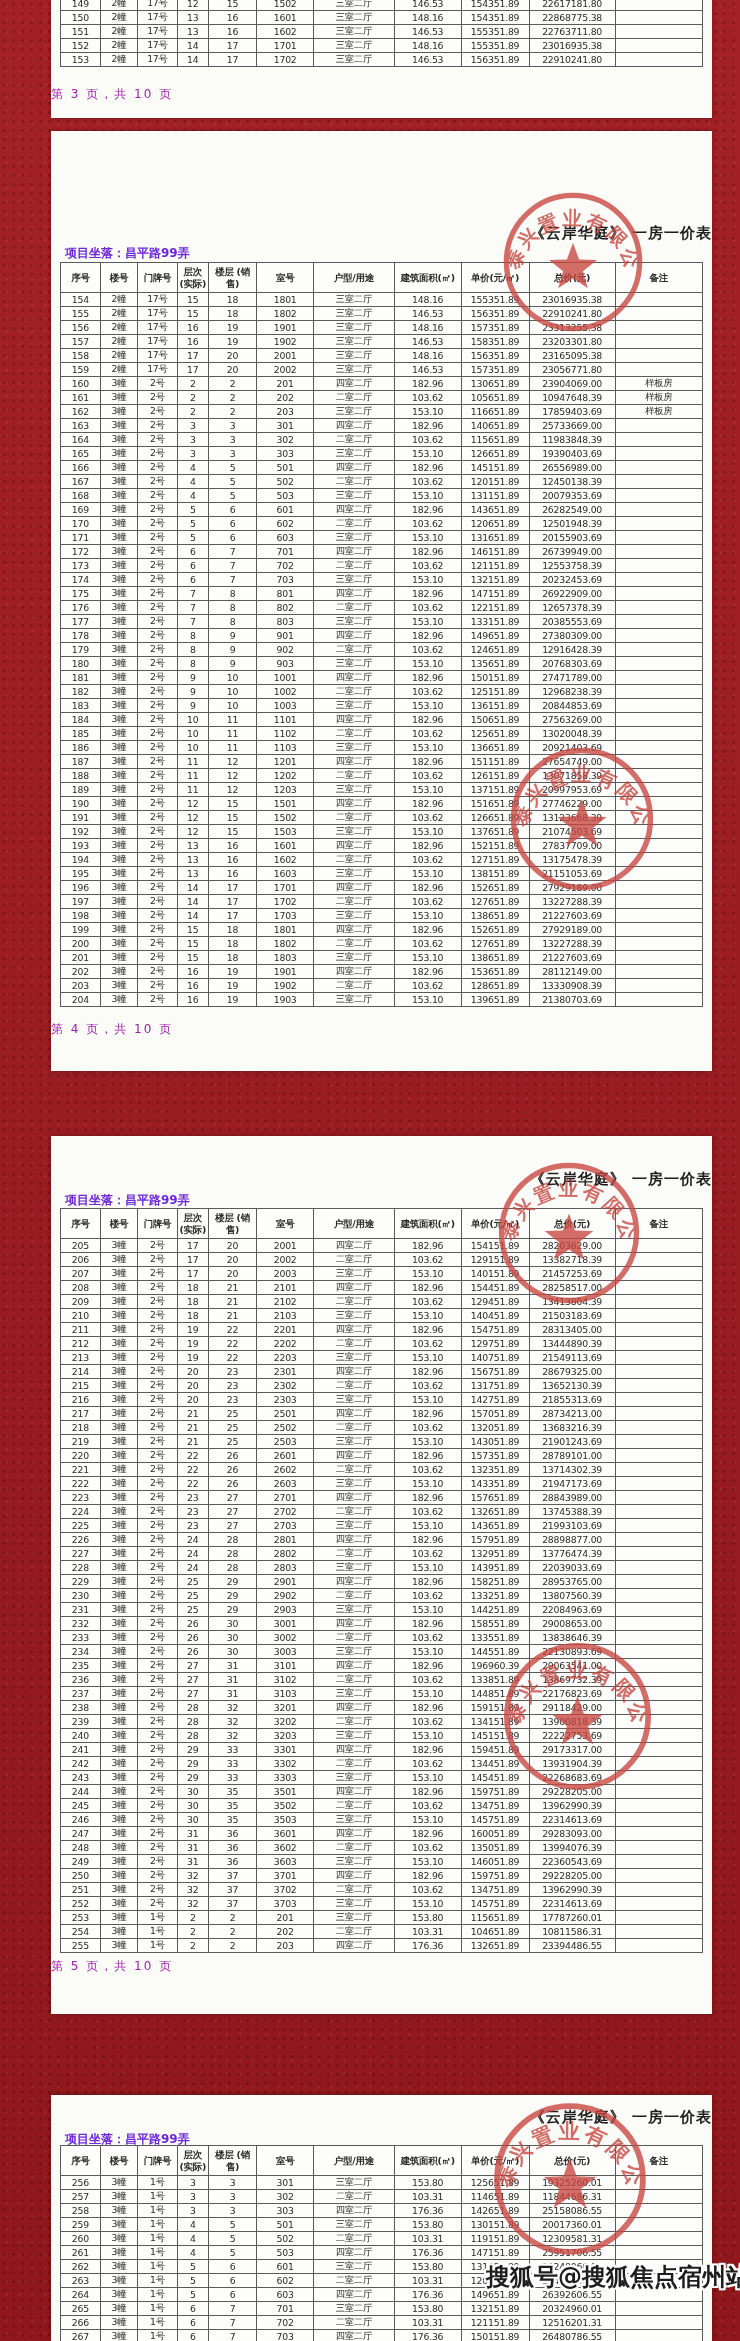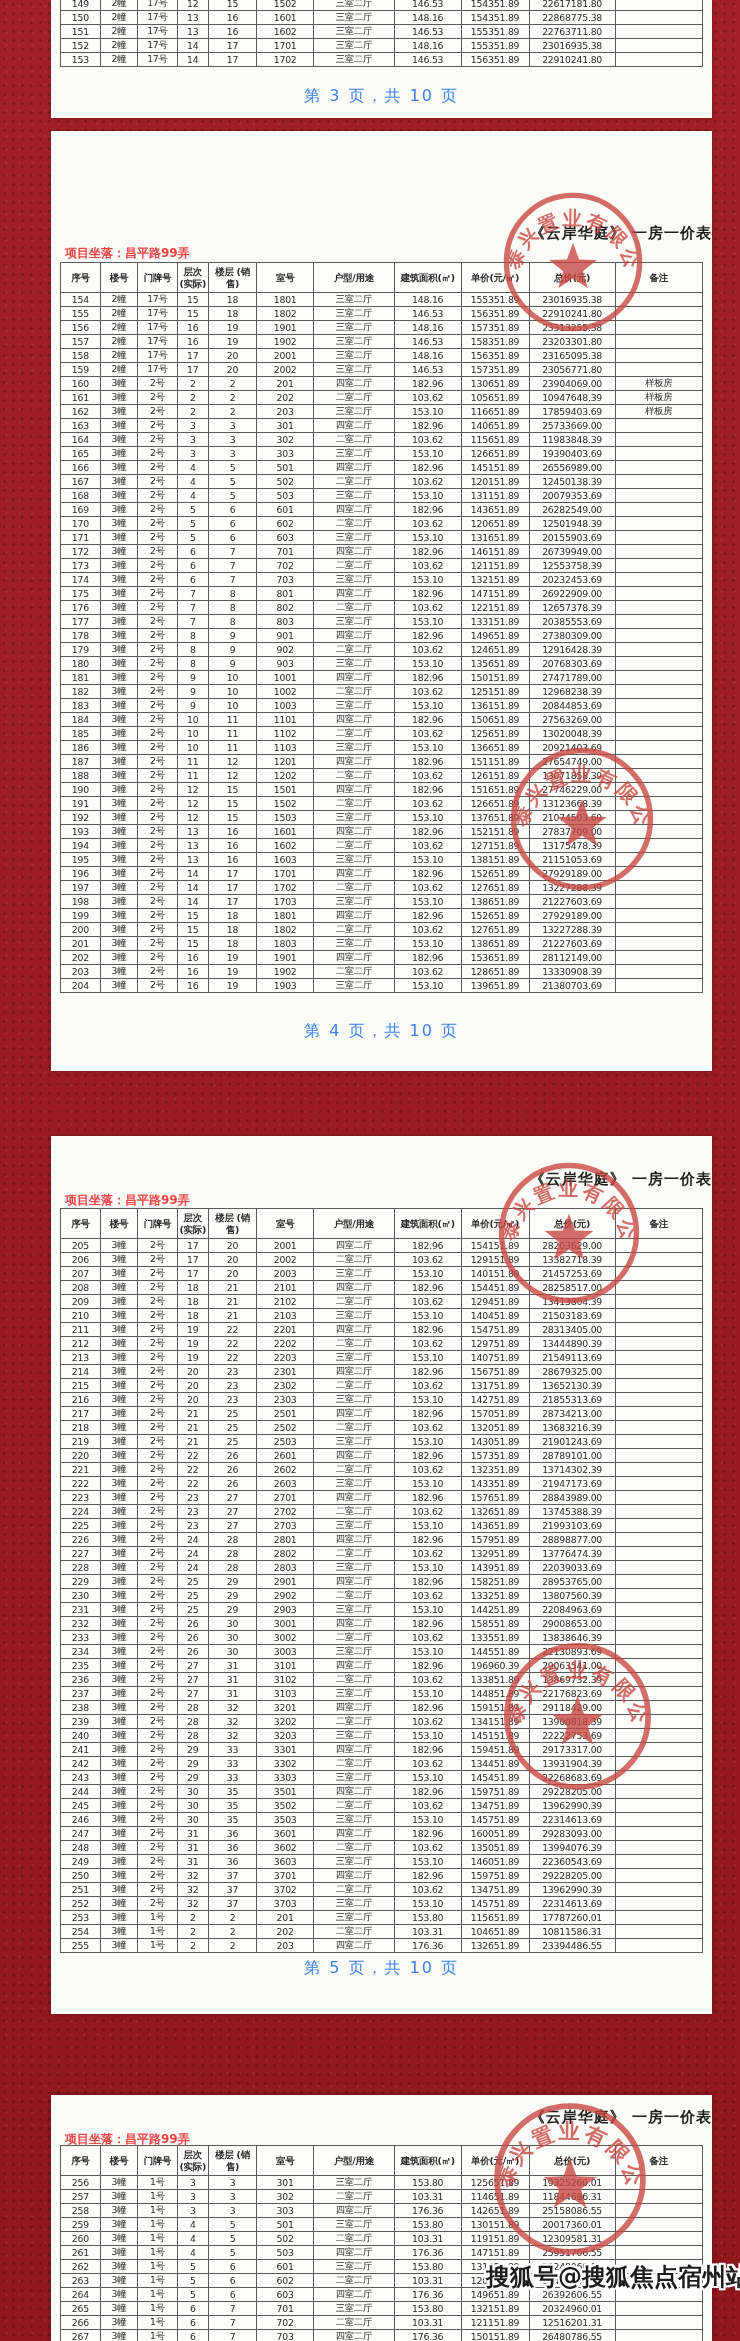--- a/index.html
+++ b/index.html
@@ -8,31 +8,31 @@
     background-image:
       radial-gradient(rgba(0,0,0,.22) 1px, transparent 1.6px),
       radial-gradient(rgba(255,255,255,.06) 1px, transparent 1.6px),
       linear-gradient(#a32126,#8f171c);
     background-size:9px 9px,13px 13px,100% 100%;
     font-family:"DejaVu Sans","Liberation Sans",sans-serif;}
   .sheet{position:absolute;left:51px;width:661px;background:#fbfbf8;overflow:hidden;
     box-shadow:0 0 4px rgba(0,0,0,.35);}
   .doc-title{position:absolute;left:0;width:100%;text-align:right;font-size:15px;
     font-weight:bold;color:#1e1e1e;letter-spacing:1px;}
-  .doc-loc{position:absolute;left:14px;font-size:12px;font-weight:bold;color:#ef4444;}
+  .doc-loc{position:absolute;left:14px;font-size:12px;font-weight:bold;color:#6d28d9;}
   .pricetable{position:absolute;left:9px;width:643px;border-collapse:collapse;
     table-layout:fixed;background:#fdfdfb;}
   .pricetable th,.pricetable td{border:1px solid #5a5a5a;text-align:center;padding:0;
     overflow:hidden;color:#2a2a2a;}
   .pricetable th{font-size:9.5px;font-weight:bold;white-space:pre-line;line-height:1.25;
     letter-spacing:-0.3px;}
   .pricetable td{font-size:9.3px;white-space:nowrap;letter-spacing:-0.2px;}
   .pricetable{border:1.5px solid #3d3d3d;}
-  .page-footer{position:absolute;left:0;width:100%;text-align:center;font-size:16px;
-    color:#3b82f6;letter-spacing:2px;}
+  .page-footer{position:absolute;left:0;width:100%;font-size:12px;
+    color:#a21caf;letter-spacing:2px;}
   .stamp{position:absolute;opacity:.78;pointer-events:none;}
   #watermark{position:absolute;left:486px;top:2261px;font-size:24px;font-weight:bold;
     color:#1d1d1d;white-space:nowrap;letter-spacing:0px;
     text-shadow:-2px -2px 0 #fff,2px -2px 0 #fff,-2px 2px 0 #fff,2px 2px 0 #fff,
       0 -2px 0 #fff,0 2px 0 #fff,-2px 0 0 #fff,2px 0 0 #fff;}
 </style>
 </head>
 <body>
 
 <div id="screen">
@@ -602,20 +602,33 @@
               <td>188</td>
               <td>3幢</td>
               <td>2号</td>
               <td>11</td>
               <td>12</td>
               <td>1202</td>
               <td>二室二厅</td>
               <td>103.62</td>
               <td>126151.89</td>
               <td>13071858.39</td>
+              <td></td>
+            </tr>
+            <tr style="height: 13.8px;">
+              <td>189</td>
+              <td>3幢</td>
+              <td>2号</td>
+              <td>11</td>
+              <td>12</td>
+              <td>1203</td>
+              <td>三室二厅</td>
+              <td>153.10</td>
+              <td>137151.89</td>
+              <td>20997953.69</td>
               <td></td>
             </tr>
             <tr style="height: 13.8px;">
               <td>190</td>
               <td>3幢</td>
               <td>2号</td>
               <td>12</td>
               <td>15</td>
               <td>1501</td>
               <td>四室二厅</td>

